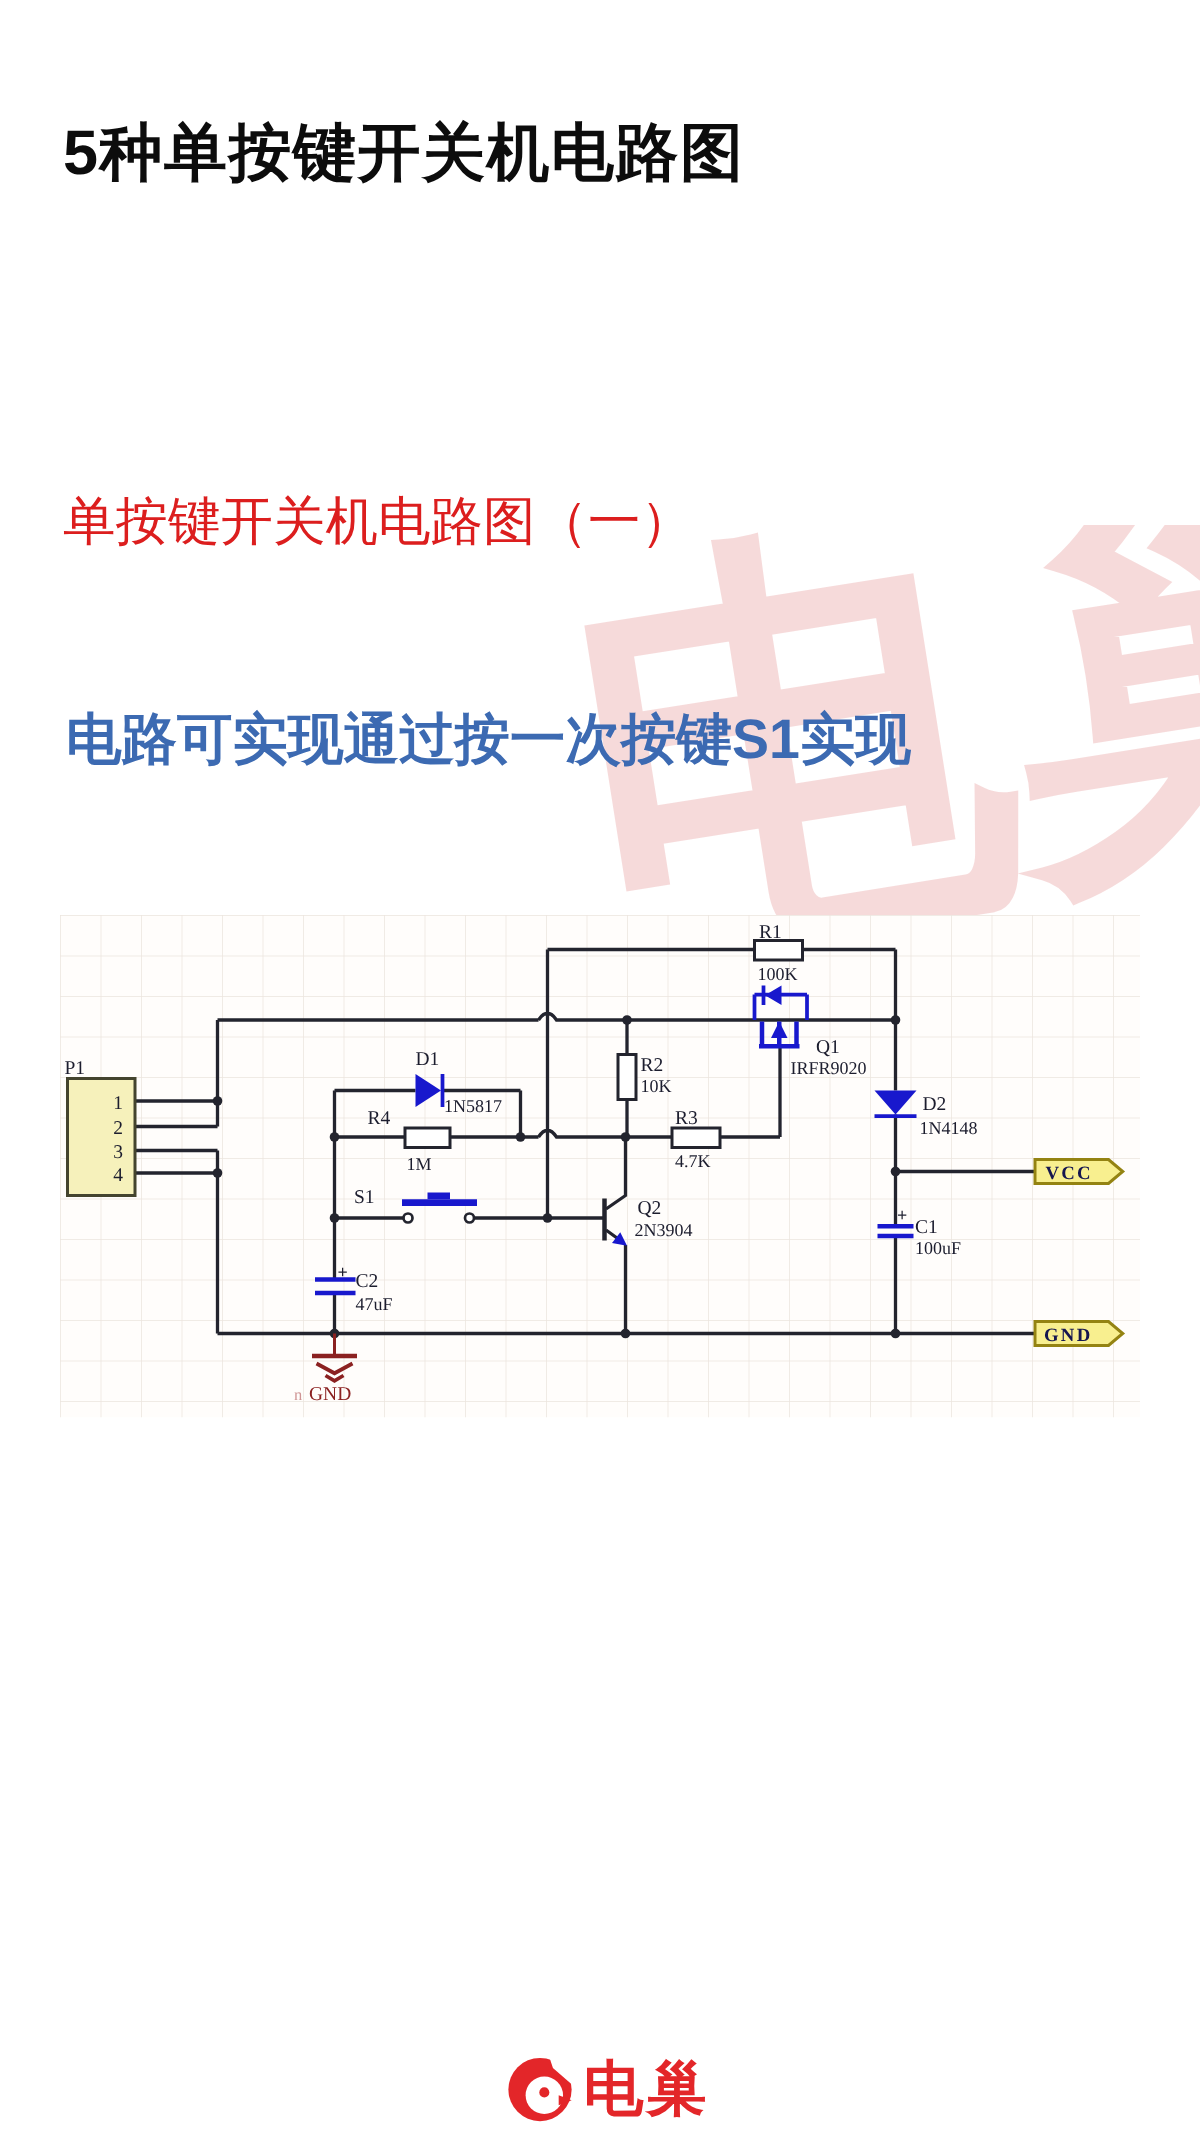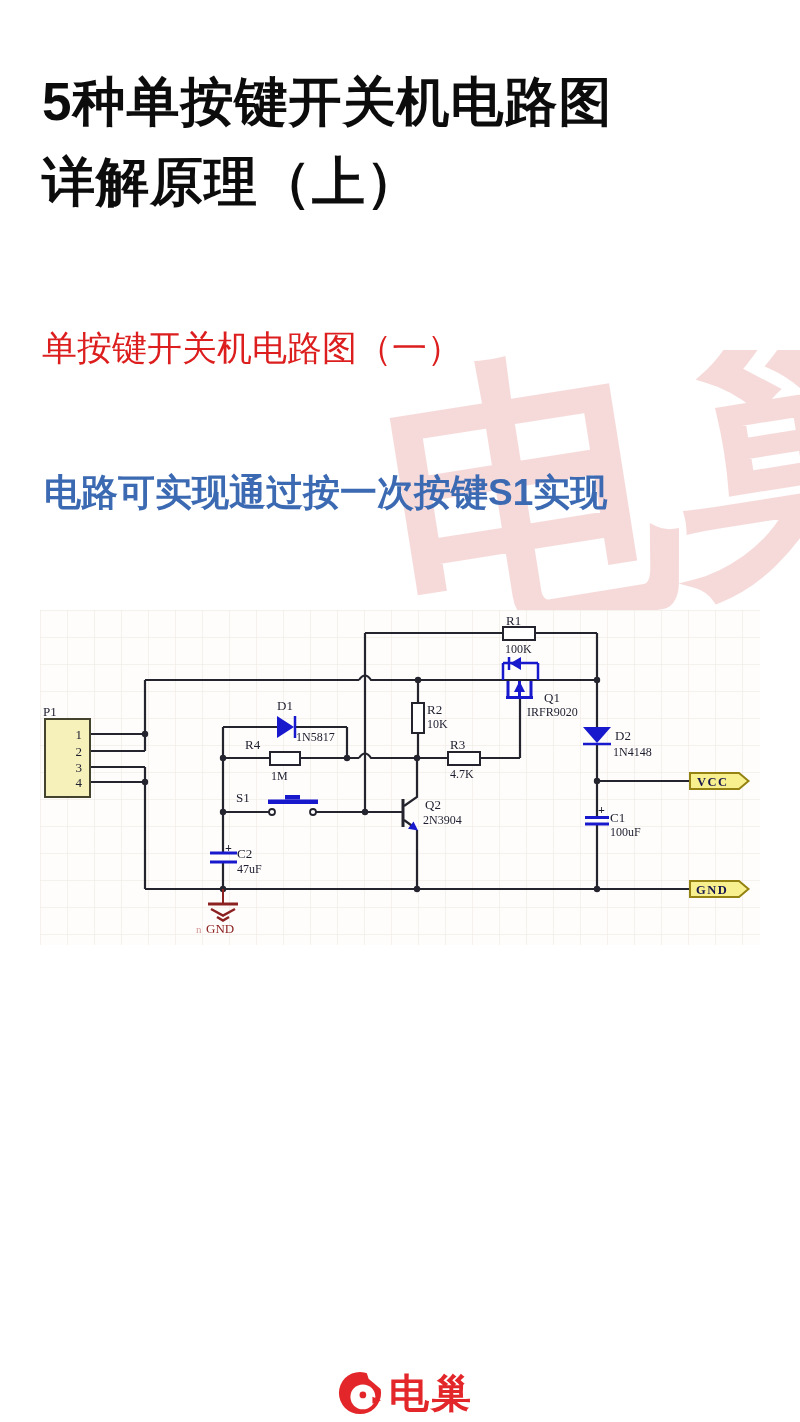--- a/index.html
+++ b/index.html
@@ -1,19 +1,19 @@
 <!DOCTYPE html>
 <html><head>
 <meta charset="utf-8">
 <style>
   html,body{margin:0;padding:0;}
   body{width:800px;height:1422px;position:relative;background:#ffffff;overflow:hidden;
        font-family:"Liberation Sans",sans-serif;}
   .page-title{position:absolute;left:42px;top:62px;width:720px;
-       font-size:53px;line-height:80px;font-weight:700;letter-spacing:1px;color:#0c0c0c;}
+       font-size:42px;line-height:80px;font-weight:700;letter-spacing:1px;color:#0c0c0c;}
   .section-heading{position:absolute;left:42px;top:326px;width:720px;
        font-size:35px;line-height:44px;font-weight:400;color:#dc1e1e;}
   .body-para{position:absolute;left:44px;top:459px;width:640px;
        font-size:37px;line-height:68px;font-weight:700;color:#3c6ab2;}
   .watermark{position:absolute;left:330px;top:350px;width:470px;height:272px;
        overflow:hidden;pointer-events:none;}
   .watermark span{position:absolute;left:55px;top:-20px;font-size:285px;line-height:285px;
        font-weight:700;color:#cf3a3a;opacity:.18;transform:rotate(-9deg);
        white-space:nowrap;font-family:"DejaVu Sans",sans-serif;}
   .circuit-wrap{position:absolute;left:40px;top:610px;width:720px;height:335px;}
@@ -27,21 +27,20 @@
   svg text.gndartifact{font-size:11px;fill:#b05050;opacity:.6;}
   .brand{position:absolute;left:337px;top:1369px;height:48px;display:flex;align-items:center;}
   .brand-text{font-size:40px;font-weight:900;color:#e32629;letter-spacing:2px;
        margin-left:6px;line-height:46px;}
 </style>
 </head>
 <body>
 
 <div class="page-title">
   <div>5种单按键开关机电路图</div>
-  <div>详解原理（上）</div>
 </div>
 
 <div class="section-heading">单按键开关机电路图（一）</div>
 
 <div class="watermark">
   <span>电巢</span>
 </div>
 
 <div class="body-para">
   <div>电路可实现通过按一次按键S1实现</div>

